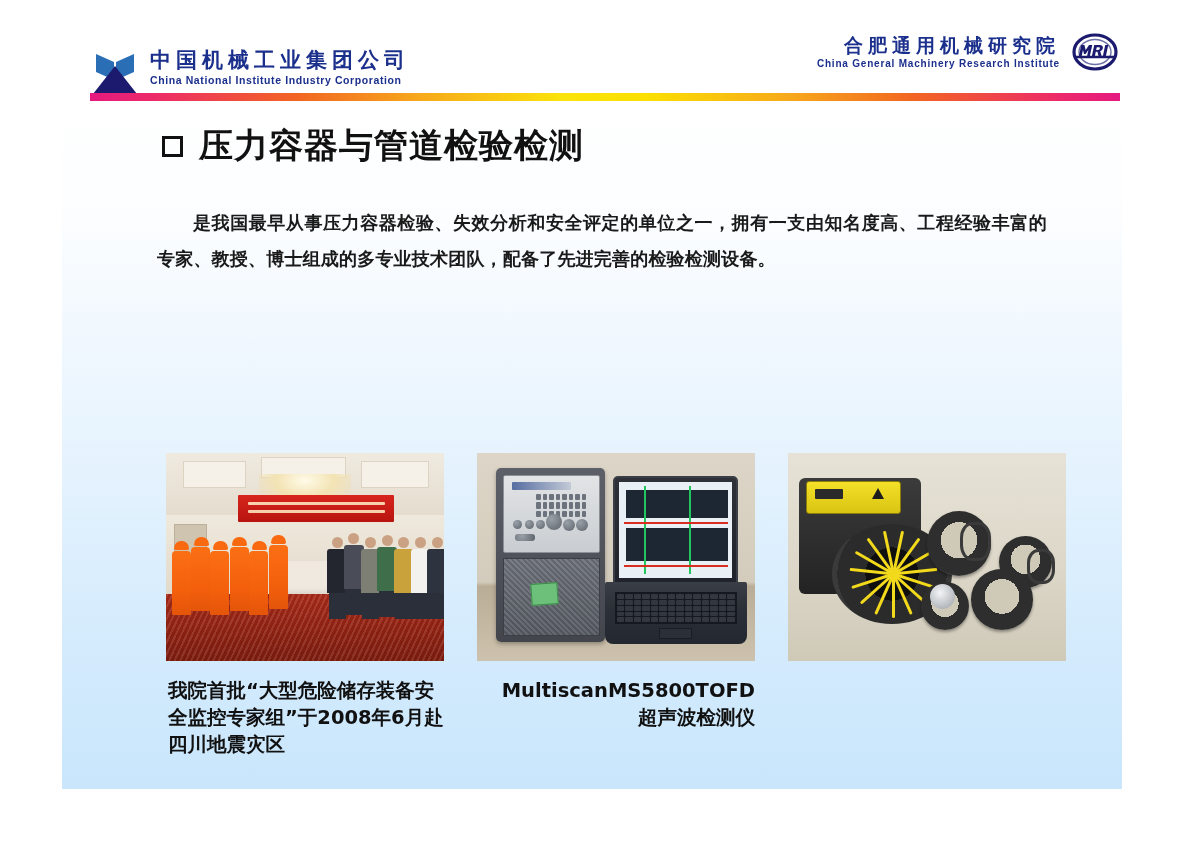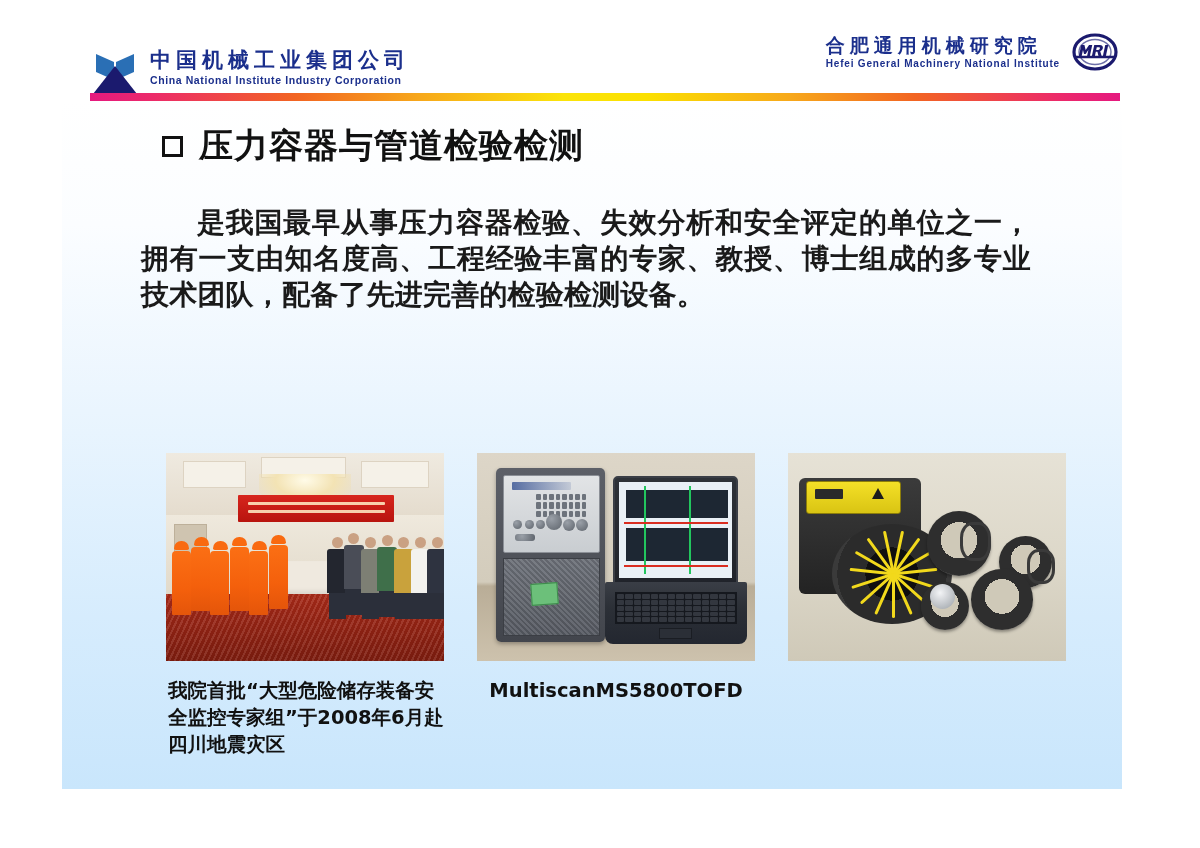--- a/index.html
+++ b/index.html
@@ -63,21 +63,21 @@
     margin-top: 4px;
     font-family: "Liberation Sans", sans-serif;
   }
 
   .logo-right {
     position: absolute;
     right: 20px; top: 14px;
     display: flex;
     align-items: center;
   }
-  .logo-right .logo-text-block { text-align: left; margin-right: 12px; }
+  .logo-right .logo-text-block { text-align: right; margin-right: 12px; }
   .logo-right .logo-cn { letter-spacing: 5px; font-size: 19px; }
   .logo-right .logo-en { font-size: 10px; letter-spacing: 0.8px; }
 
   .mri-emblem {
     width: 46px; height: 40px;
     flex: 0 0 auto;
     position: relative;
   }
 
   
@@ -120,23 +120,23 @@
   .title-text {
     font-size: 34px;
     font-weight: bold;
     color: #111111;
     letter-spacing: 1px;
     white-space: nowrap;
   }
 
   .para {
     position: absolute;
-    left: 79px;
+    left: 95px;
     width: 890px;
-    font-size: 28px;
+    font-size: 18px;
     font-weight: bold;
     color: #1a1a1a;
     line-height: 36px;
     text-indent: 2em;
     text-align: justify;
     letter-spacing: 0.2px;
   }
   .para-1 { top: 104px; }
   .para-2 { top: 216px; }
 
@@ -153,21 +153,21 @@
   .photo-cell { width: 278px; }
   .photo-frame {
     width: 278px;
     height: 208px;
     overflow: hidden;
     position: relative;
     background: #d8d2c6;
   }
   .caption {
     margin-top: 16px;
-    text-align: center;
+    text-align: right;
     font-size: 19.5px;
     font-weight: bold;
     color: #111111;
     line-height: 27px;
   }
   .caption.left-align { text-align: left; padding-left: 2px; }
 
   
   .p1 { background: #e8e0d3; }
   .p1 .ceiling {
@@ -437,21 +437,21 @@
       </div>
       <div class="logo-text-block">
         <div class="logo-cn">中国机械工业集团公司</div>
         <div class="logo-en">China National Institute Industry Corporation</div>
       </div>
     </div>
 
     <div class="logo-right">
       <div class="logo-text-block">
         <div class="logo-cn">合肥通用机械研究院</div>
-        <div class="logo-en">Hefei General Machinery National Institute</div>
+        <div class="logo-en">China General Machinery Research Institute</div>
       </div>
       <div class="mri-emblem">
         <svg width="46" height="40" viewBox="0 0 46 40">
           <ellipse cx="23" cy="20" rx="21" ry="17" fill="none" stroke="#1b1a6e" stroke-width="3.2"></ellipse>
           <ellipse cx="23" cy="20" rx="16" ry="12.5" fill="none" stroke="#6d6fa8" stroke-width="1.4"></ellipse>
           <path d="M4 25 L42 25" stroke="#1b1a6e" stroke-width="2.6"></path>
           <g fill="#1b1a6e" transform="skewX(-12)">
             <path d="M12 13 l3.2 0 l2.3 5 l2.3 -5 l3.2 0 l0 11 l-2.8 0 l0 -6 l-1.9 4 l-1.6 0 l-1.9 -4 l0 6 l-2.8 0 z"></path>
             <path d="M25 13 l5.4 0 c2.6 0 3.9 1.3 3.9 3.3 c0 1.5 -0.8 2.5 -2 2.9 l2.4 4.8 l-3.1 0 l-2 -4.3 l-1.6 0 l0 4.3 l-3 0 z M28 15.3 l0 2.6 l2 0 c0.9 0 1.4 -0.5 1.4 -1.3 c0 -0.8 -0.5 -1.3 -1.4 -1.3 z"></path>
             <path d="M36 13 l3 0 l0 11 l-3 0 z"></path>
@@ -679,20 +679,21 @@
                 <i></i>
                 <i></i>
                 <i></i>
                 <i></i>
             </div>
             <div class="touchpad"></div>
           </div>
         </div>
         <div class="caption">
           <div>MultiscanMS5800TOFD</div>
+          <div>超声波检测仪</div>
         </div>
       </div>
 
       <div class="photo-cell">
         <div class="photo-frame p3">
           <div class="bag">
             <div class="bag-top">
               <div class="lcd"></div>
               <div class="warn"></div>
             </div>

